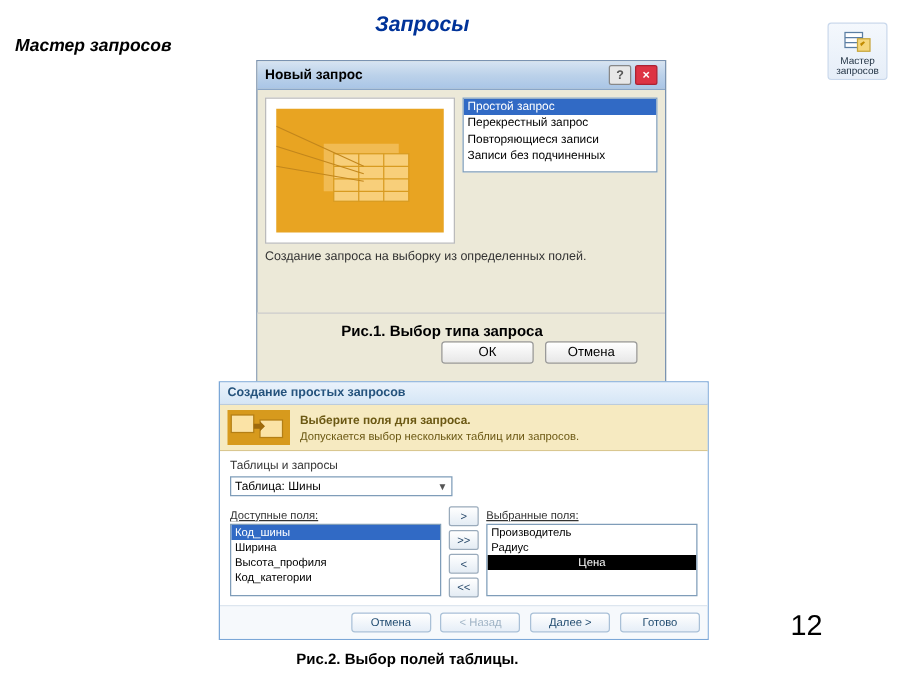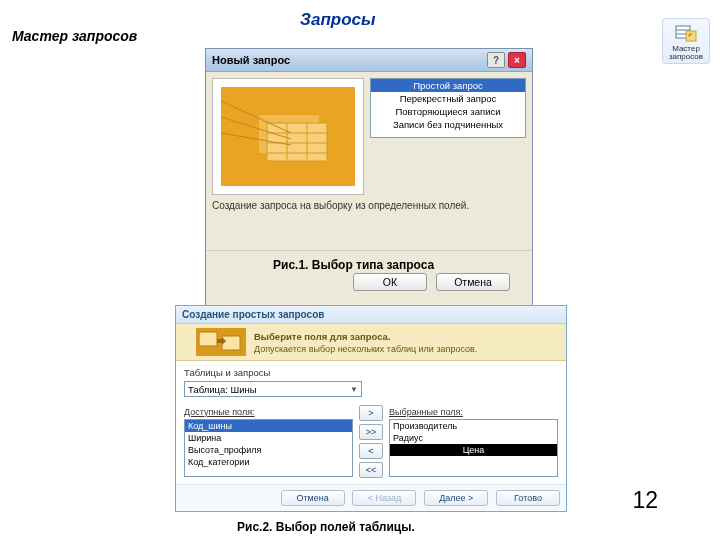--- a/index.html
+++ b/index.html
@@ -82,21 +82,20 @@
   .d1-preview .art {
     position:absolute; top:8px; left:8px; right:8px; bottom:8px;
     background:#e8a422;
   }
   .d1-list {
     flex:1; height: 58px;
     background:#fff;
     border:1px solid #7f9db9;
     overflow:hidden;
     font-size: 9.5px;
-    text-align: center;
   }
   .d1-list .opt { padding: 1px 3px; white-space:nowrap; }
   .d1-list .opt.sel { background:#316ac5; color:#fff; }
   .d1-desc {
     margin: 5px 6px 0 6px;
     color: #333;
     font-size: 10px;
     height: 30px;
   }
   .d1-btns {
@@ -136,21 +135,21 @@
     background: linear-gradient(#eaf2fb,#d5e6f6);
     color:#25537d;
     padding:3px 6px;
     font-weight:bold;
     font-size:10px;
     border-bottom:1px solid #bcd;
   }
   .d2-banner {
     background:#f6eac1;
     border-bottom:1px solid #d9c790;
-    display:flex; gap:8px; padding:4px 20px;
+    display:flex; gap:8px; padding:4px 6px;
     align-items:center;
   }
   .d2-banner .ic {
     width:50px; height:28px; background:#d79a1d;
     position:relative;
   }
   .d2-banner .txt .l1 { font-weight:bold; color:#6b5813; font-size:9.5px; }
   .d2-banner .txt .l2 { color:#6b5813; font-size:9px; margin-top:2px; }
   .d2-body { padding: 6px 8px; background:#fff; }
   .fld-lbl { color:#333; font-size:9.5px; margin-bottom:3px; }

